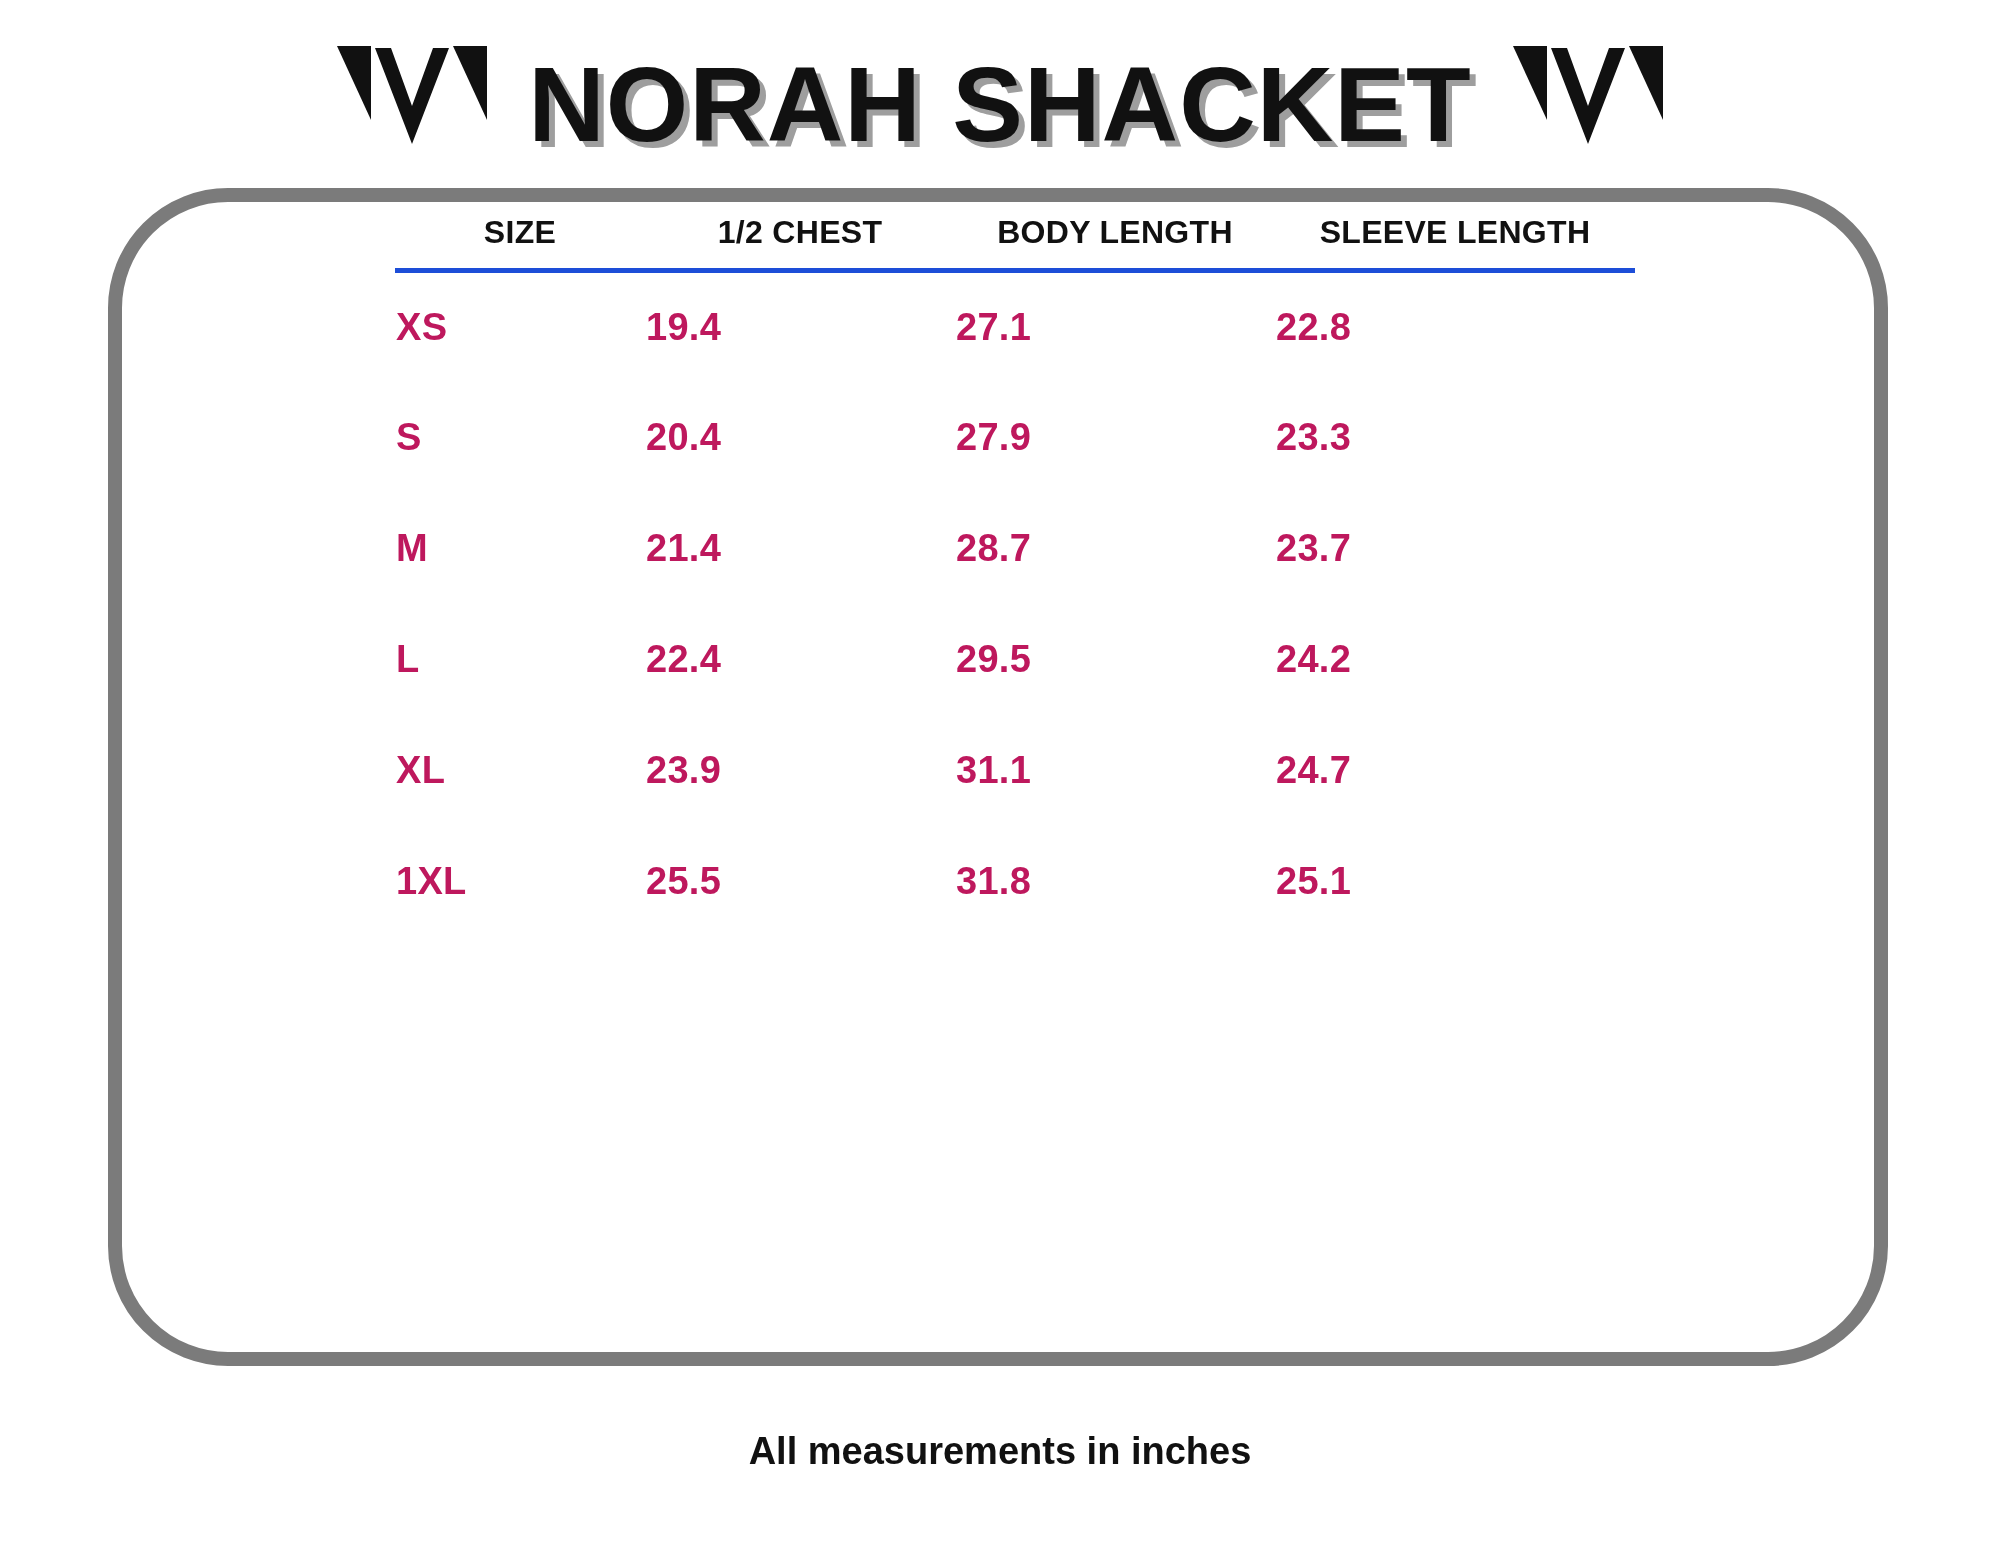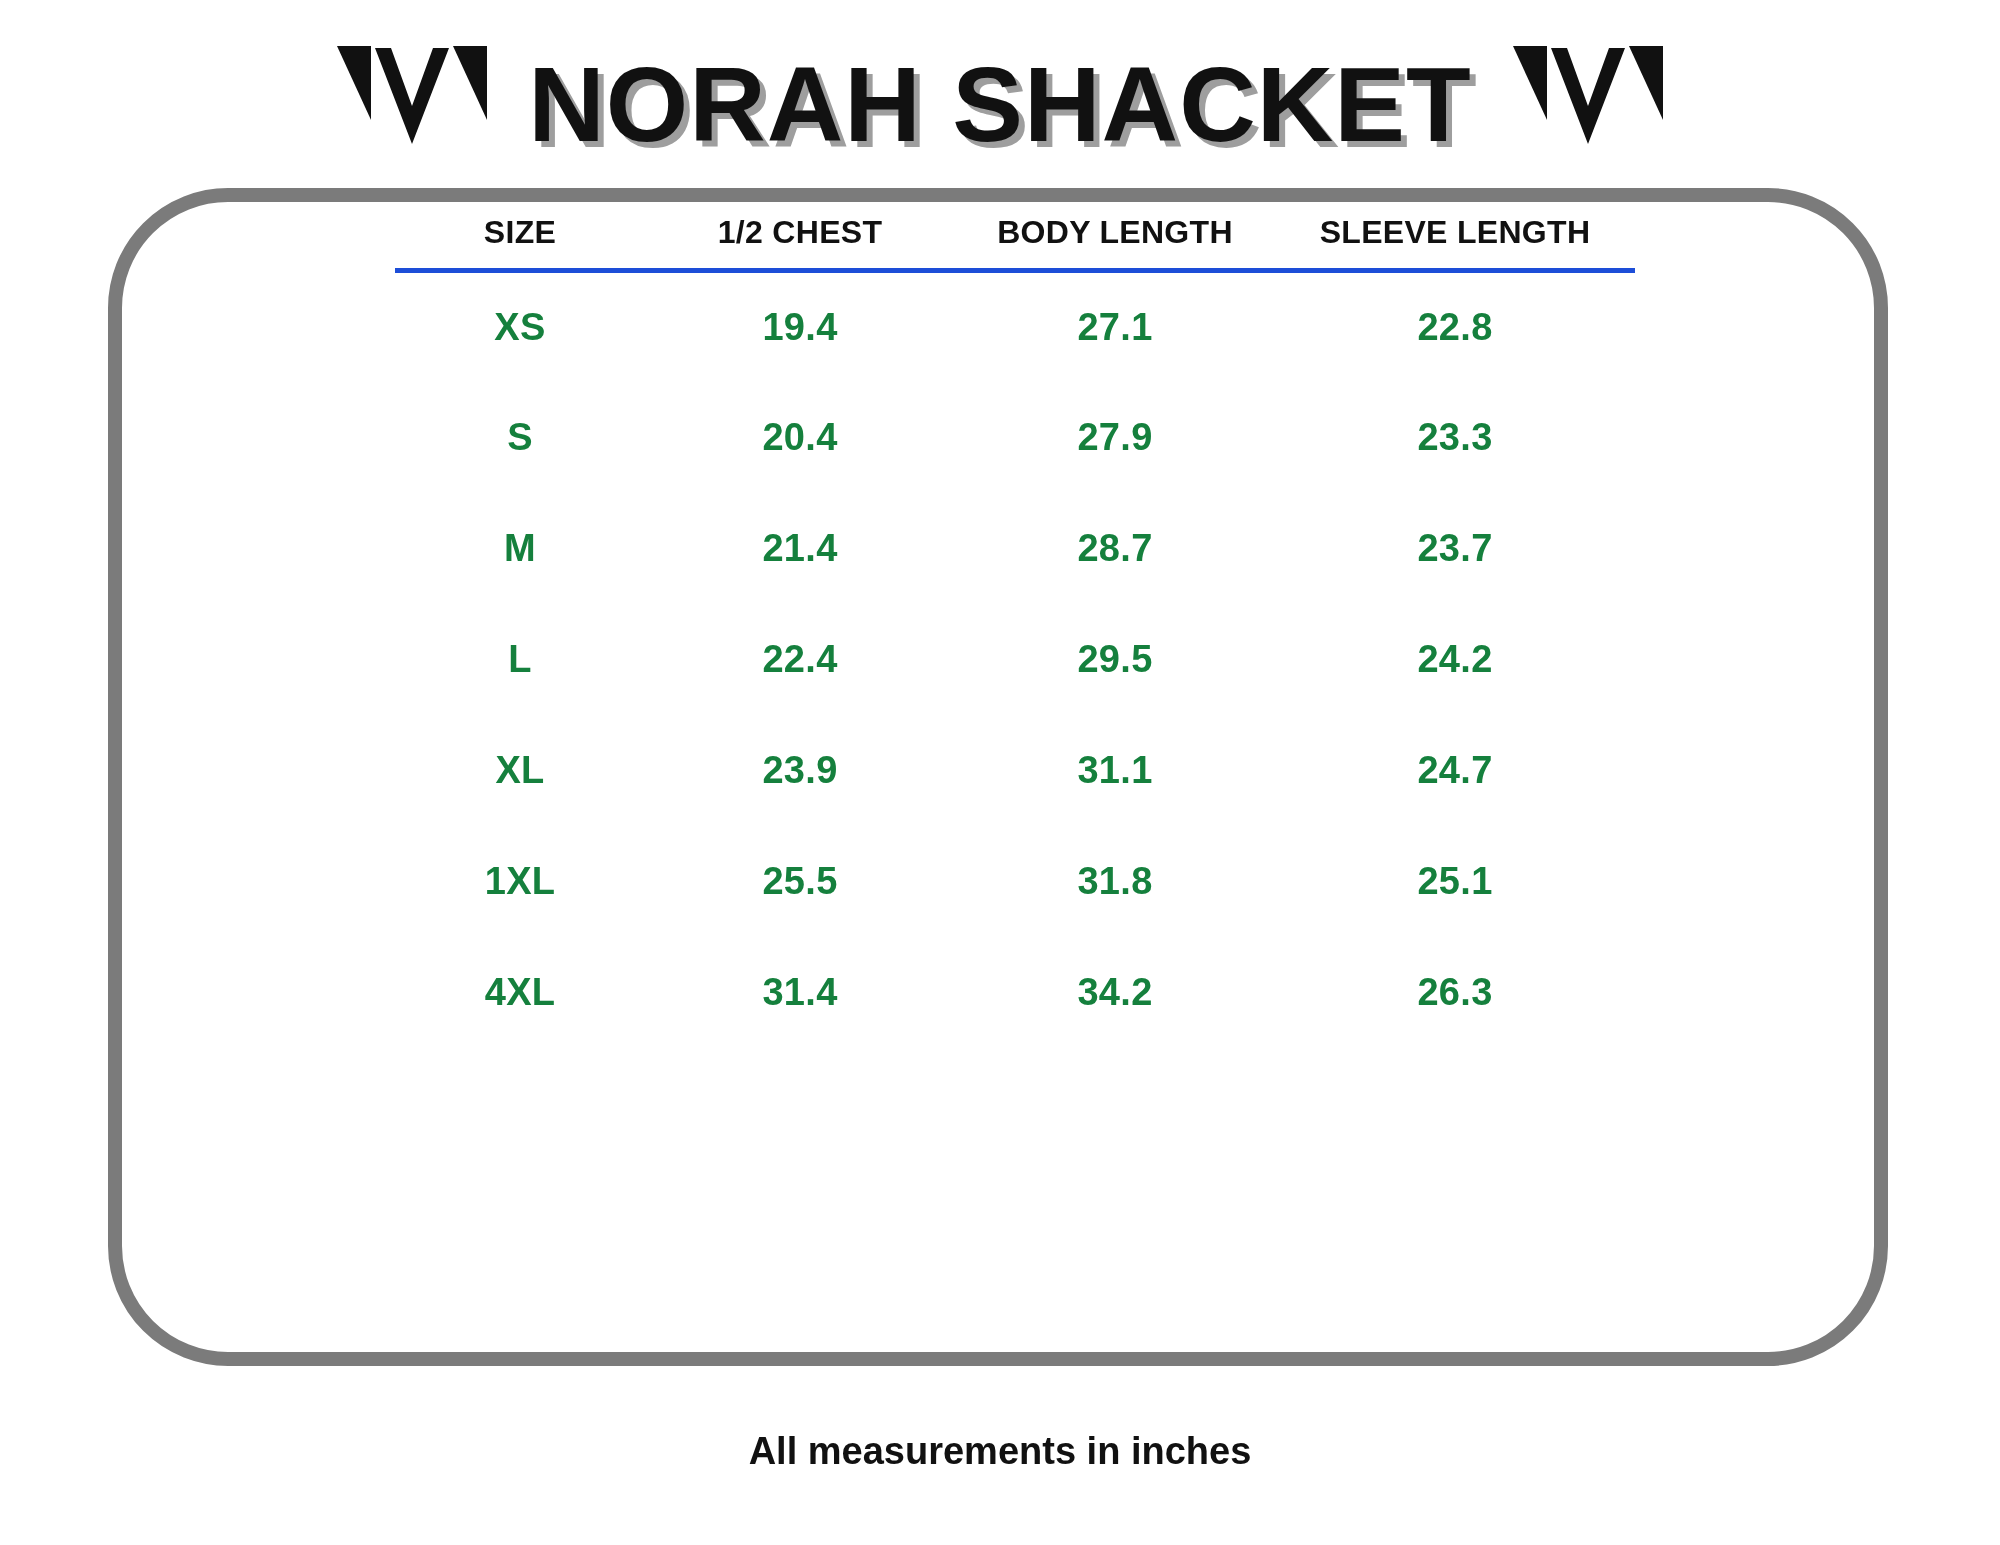--- a/index.html
+++ b/index.html
@@ -96,22 +96,21 @@
     letter-spacing: 0.3px;
   }
 
   table.size-chart thead tr {
     border-bottom: 5px solid #1d4ed8;
   }
 
   table.size-chart td {
     font-size: 38px;
     font-weight: 700;
-    color: #15803d;
-    text-align: center;
+    color: #be185d;
     height: 111px;
     vertical-align: middle;
     letter-spacing: 0.3px;
   }
 
   col.c-size { width: 250px; }
   col.c-chest { width: 310px; }
   col.c-body { width: 320px; }
   col.c-sleeve { width: 360px; }
 
@@ -206,25 +205,19 @@
           <td>23.9</td>
           <td>31.1</td>
           <td>24.7</td>
         </tr>
         <tr>
           <td class="v-size">1XL</td>
           <td>25.5</td>
           <td>31.8</td>
           <td>25.1</td>
         </tr>
-        <tr>
-          <td class="v-size">4XL</td>
-          <td>31.4</td>
-          <td>34.2</td>
-          <td>26.3</td>
-        </tr>
       </tbody>
     </table>
   </div>
 
   <div class="footnote">All measurements in inches</div>
 
 </div>
 
 </body></html>

